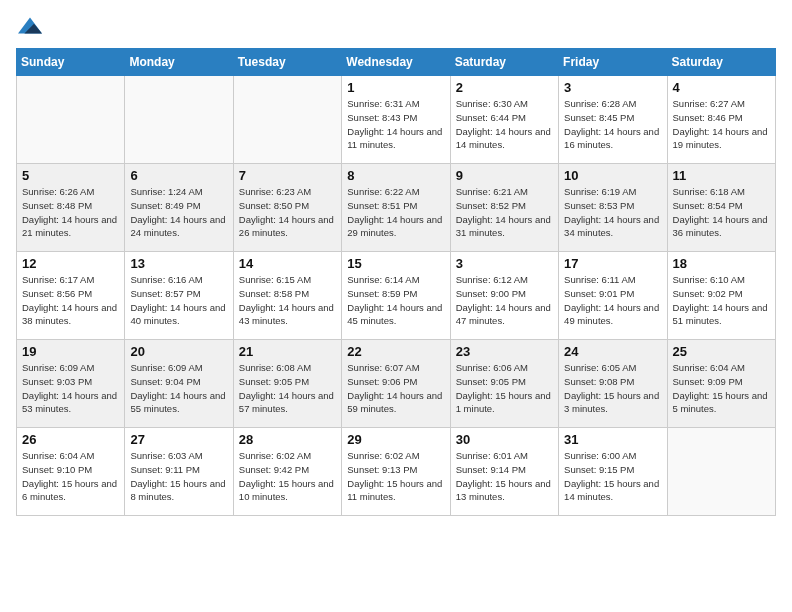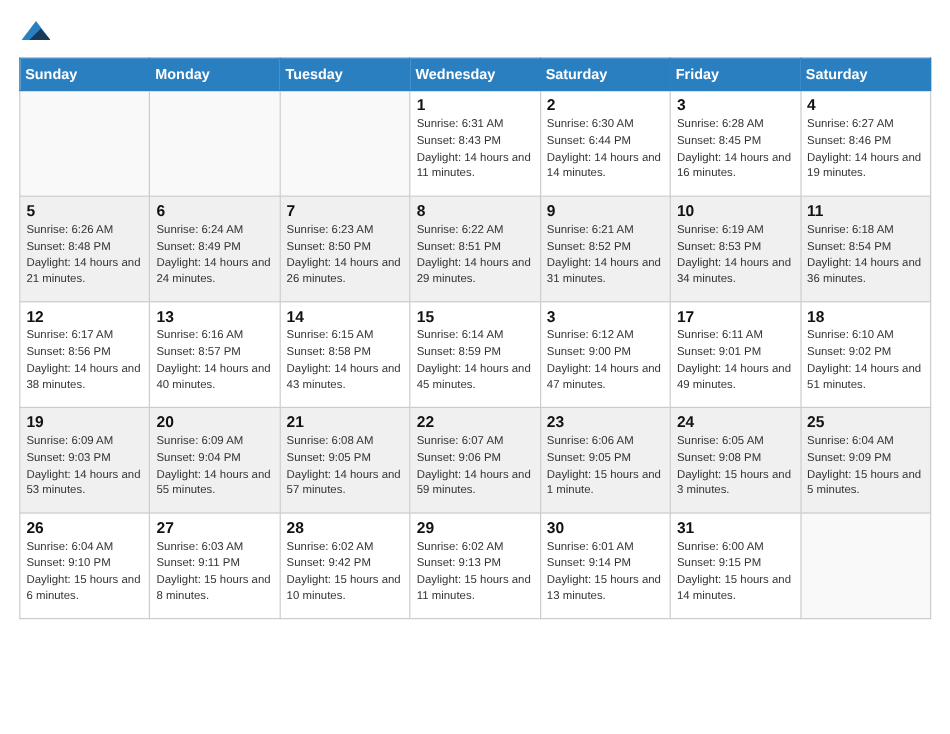--- a/index.html
+++ b/index.html
@@ -162,21 +162,21 @@
       <tr>
         <td class="shaded">
           <div class="day-num">5</div>
           <div class="day-info">Sunrise: 6:26 AM
 Sunset: 8:48 PM
 Daylight: 14 hours
 and 21 minutes.</div>
         </td>
         <td class="shaded">
           <div class="day-num">6</div>
-          <div class="day-info">Sunrise: 6:24 AM
+          <div class="day-info">Sunrise: 1:24 AM
 Sunset: 8:49 PM
 Daylight: 14 hours
 and 24 minutes.</div>
         </td>
         <td class="shaded">
           <div class="day-num">7</div>
           <div class="day-info">Sunrise: 6:23 AM
 Sunset: 8:50 PM
 Daylight: 14 hours
 and 26 minutes.</div>

